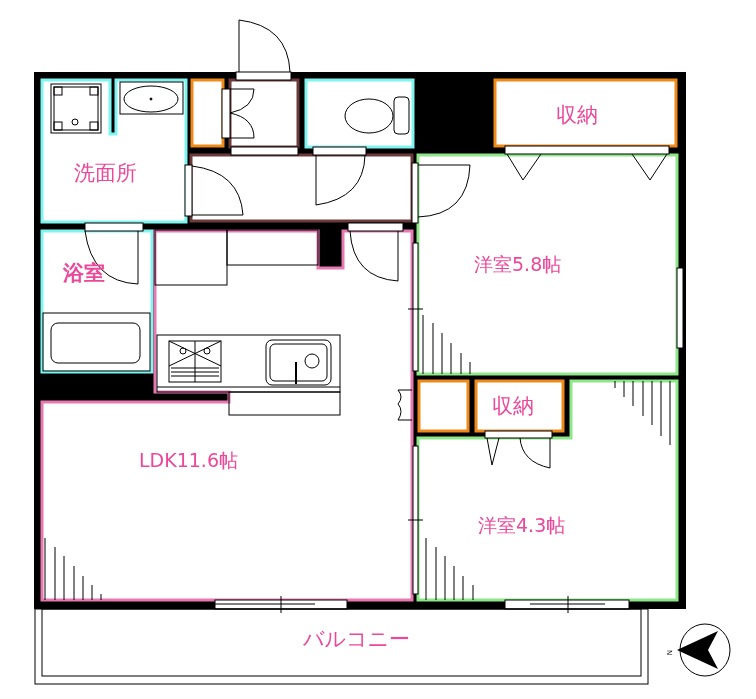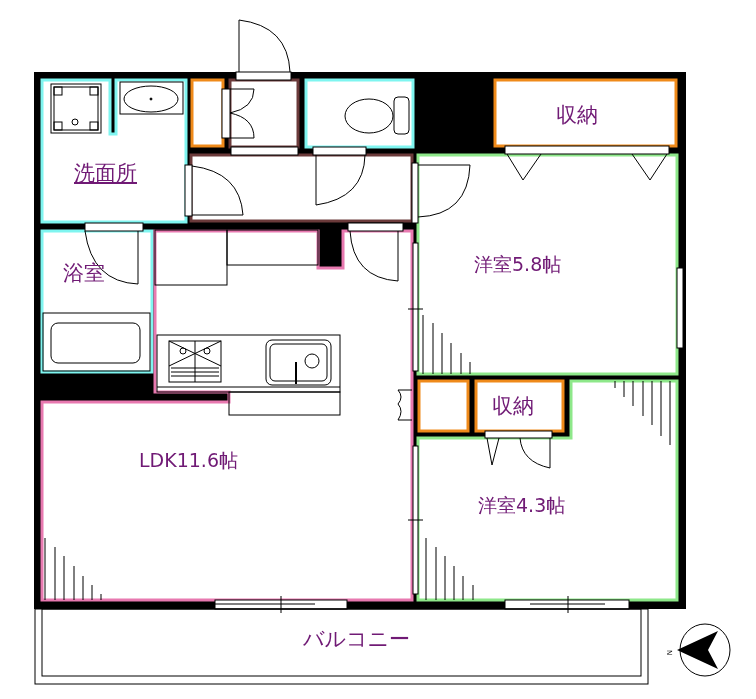--- a/index.html
+++ b/index.html
@@ -1,18 +1,18 @@
 <!DOCTYPE html>
 <html><head>
 <meta charset="utf-8">
 <style>
   html,body{margin:0;padding:0;background:#ffffff;}
   body{width:756px;height:699px;position:relative;overflow:hidden;font-family:"DejaVu Sans","Liberation Sans",sans-serif;}
   svg.plan{position:absolute;left:0;top:0;}
-  .label{position:absolute;color:#701a75;white-space:nowrap;font-family:"DejaVu Sans","Liberation Sans",sans-serif;line-height:1;}
+  .label{position:absolute;color:#ec4899;white-space:nowrap;font-family:"DejaVu Sans","Liberation Sans",sans-serif;line-height:1;}
   .lbl-lg{font-size:19px;}
   .lbl-md{font-size:21px;}
 </style>
 </head>
 <body>
 
 <svg class="plan" width="756" height="699" viewBox="0 0 756 699" xmlns="http://www.w3.org/2000/svg">
 
   <g fill="#000">
     <rect x="34" y="72" width="452" height="537"></rect>
@@ -183,20 +183,20 @@
     <rect x="42" y="609" width="599" height="67"></rect>
   </g>
 
   <g>
     <ellipse cx="705" cy="650" rx="25" ry="26" fill="#fff" stroke="#000" stroke-width="1"></ellipse>
     <path d="M677,650 L718,631 L708,650 L718,669 Z" fill="#000"></path>
     <text x="671" y="654" font-size="7" font-family="DejaVu Sans, sans-serif" transform="rotate(90 671 650)">N</text>
   </g>
 </svg>
 
-<div class="label lbl-md" style="left:74px;top:163px;text-decoration:underline;">洗面所</div>
-<div class="label lbl-md" style="left:63px;top:263px;">浴室</div>
+<div class="label lbl-md" style="left:74px;top:163px;">洗面所</div>
+<div class="label lbl-md" style="left:63px;top:263px;font-weight:bold;">浴室</div>
 <div class="label lbl-lg" style="left:139px;top:451px;">LDK11.6帖</div>
 <div class="label lbl-lg" style="left:474px;top:255px;">洋室5.8帖</div>
-<div class="label lbl-lg" style="left:478px;top:496px;text-align:right;">洋室4.3帖</div>
+<div class="label lbl-lg" style="left:478px;top:516px;text-align:right;">洋室4.3帖</div>
 <div class="label lbl-md" style="left:556px;top:105px;">収納</div>
 <div class="label lbl-md" style="left:492px;top:396px;">収納</div>
 <div class="label lbl-md" style="left:303px;top:629px;">バルコニー</div>
 
 </body></html>

